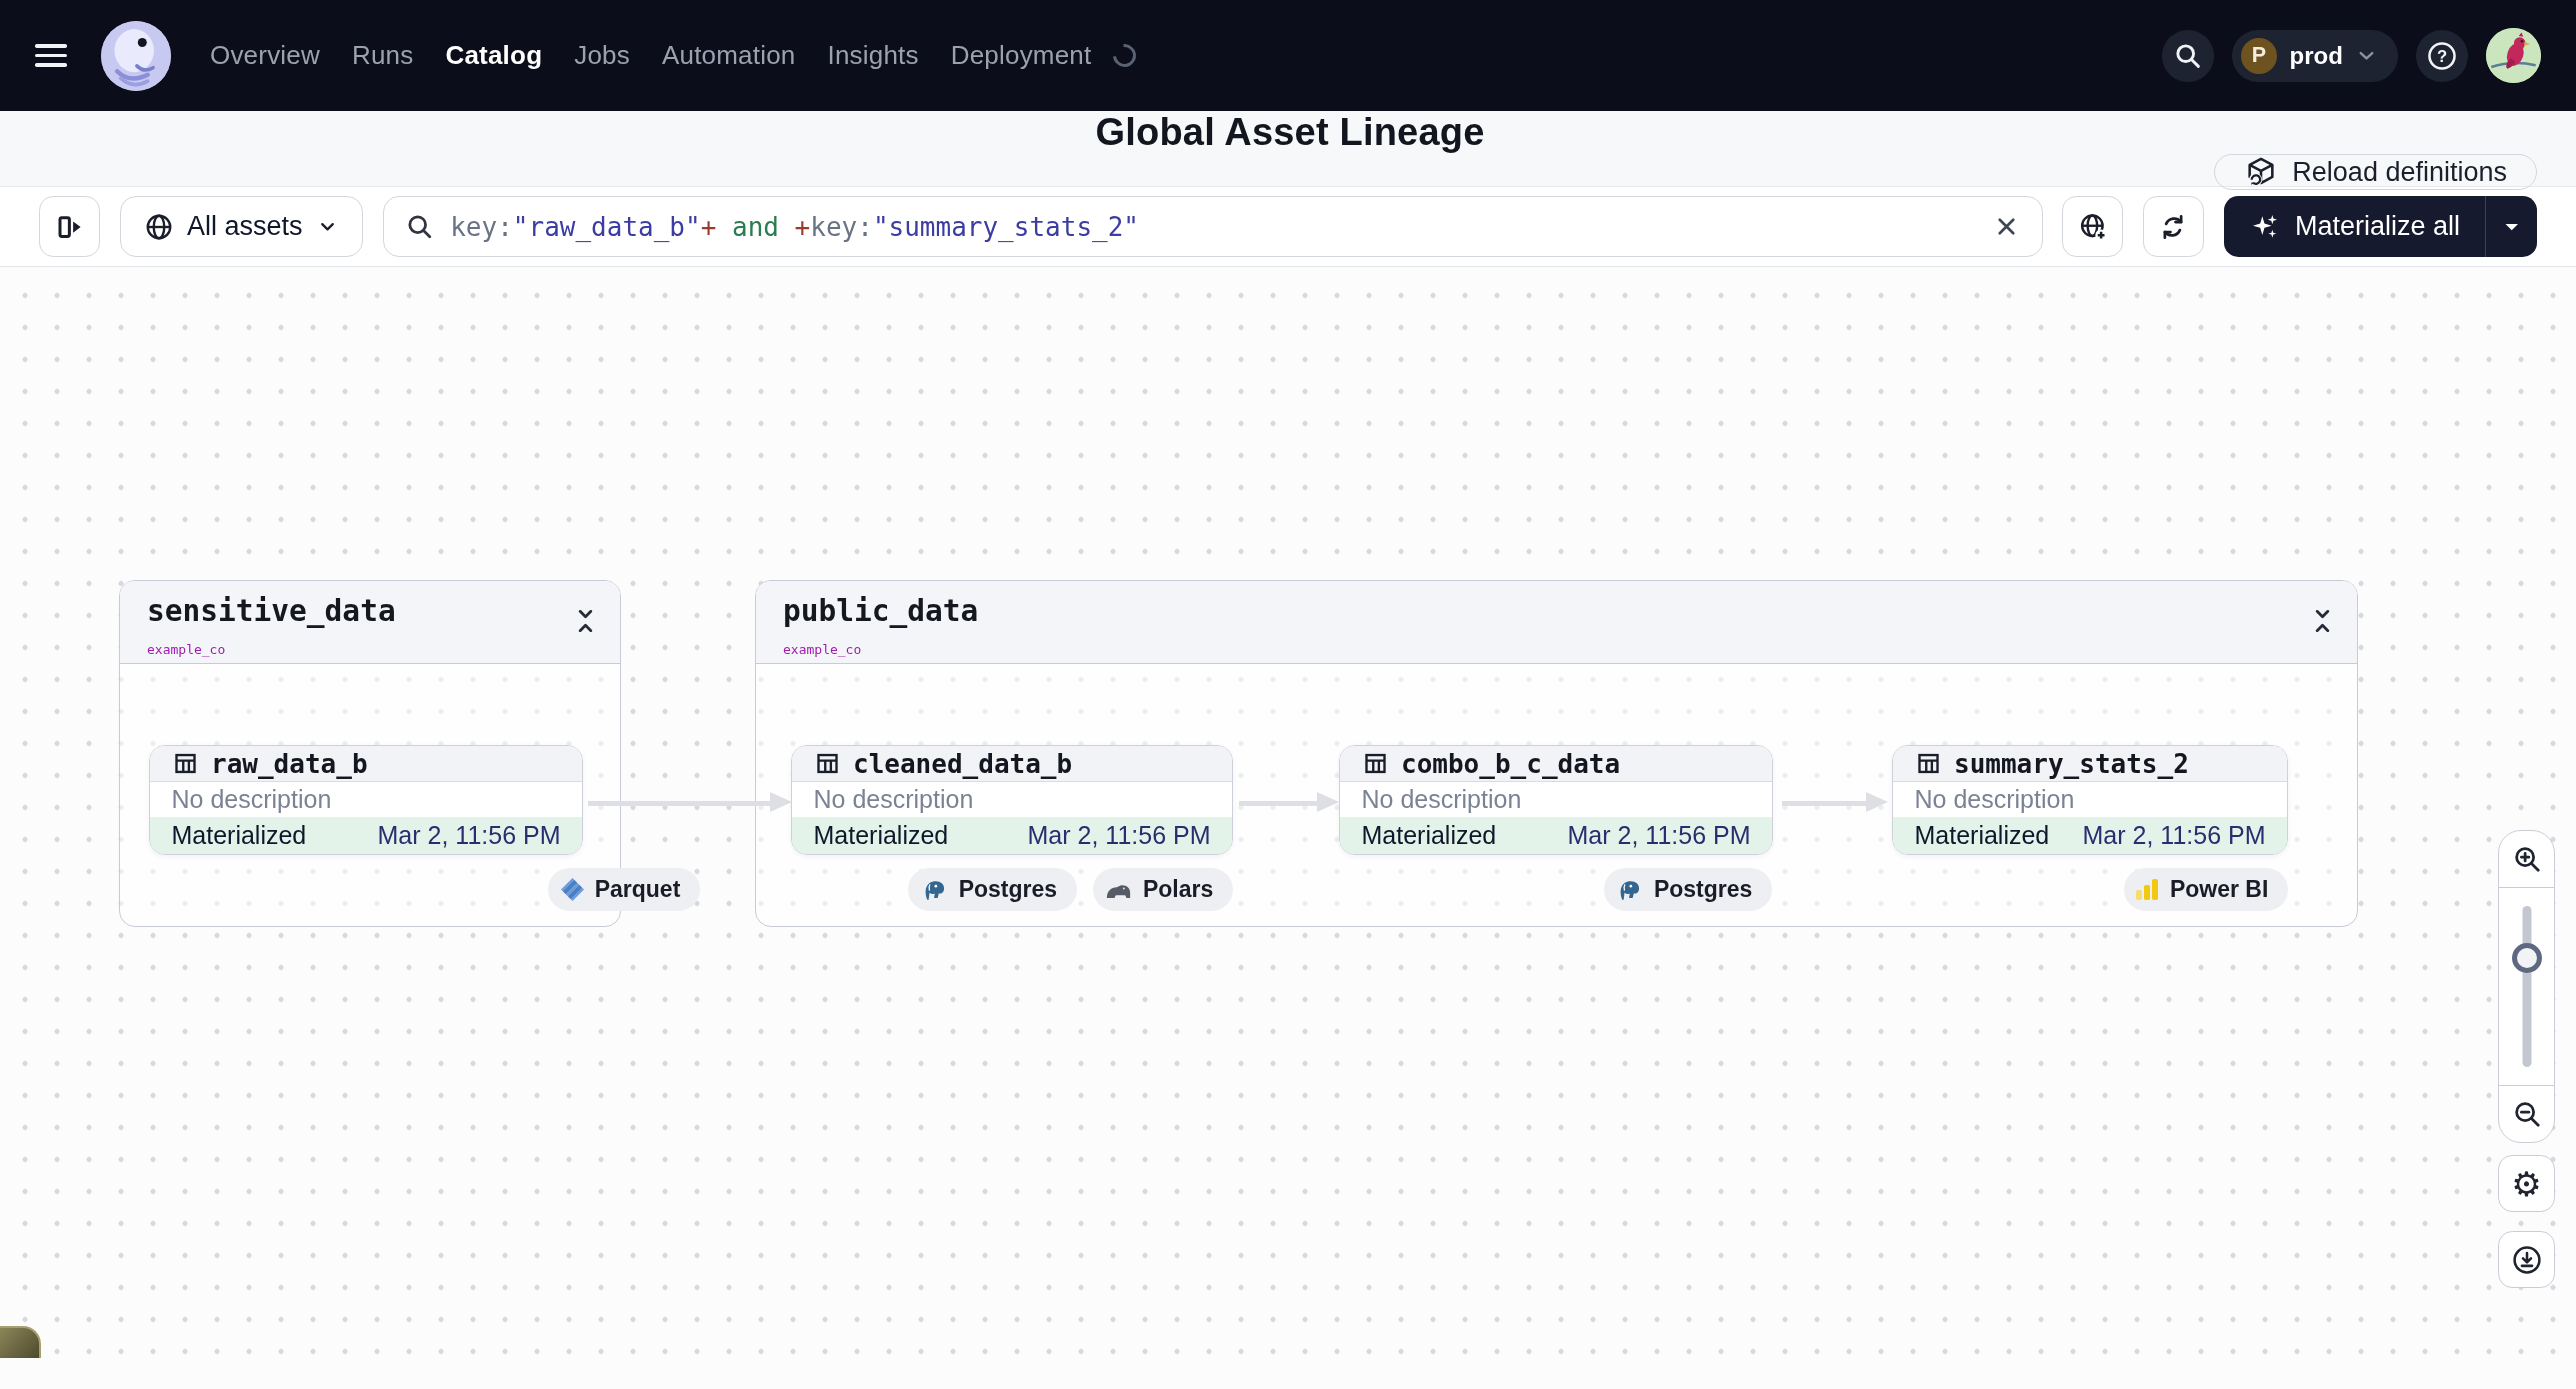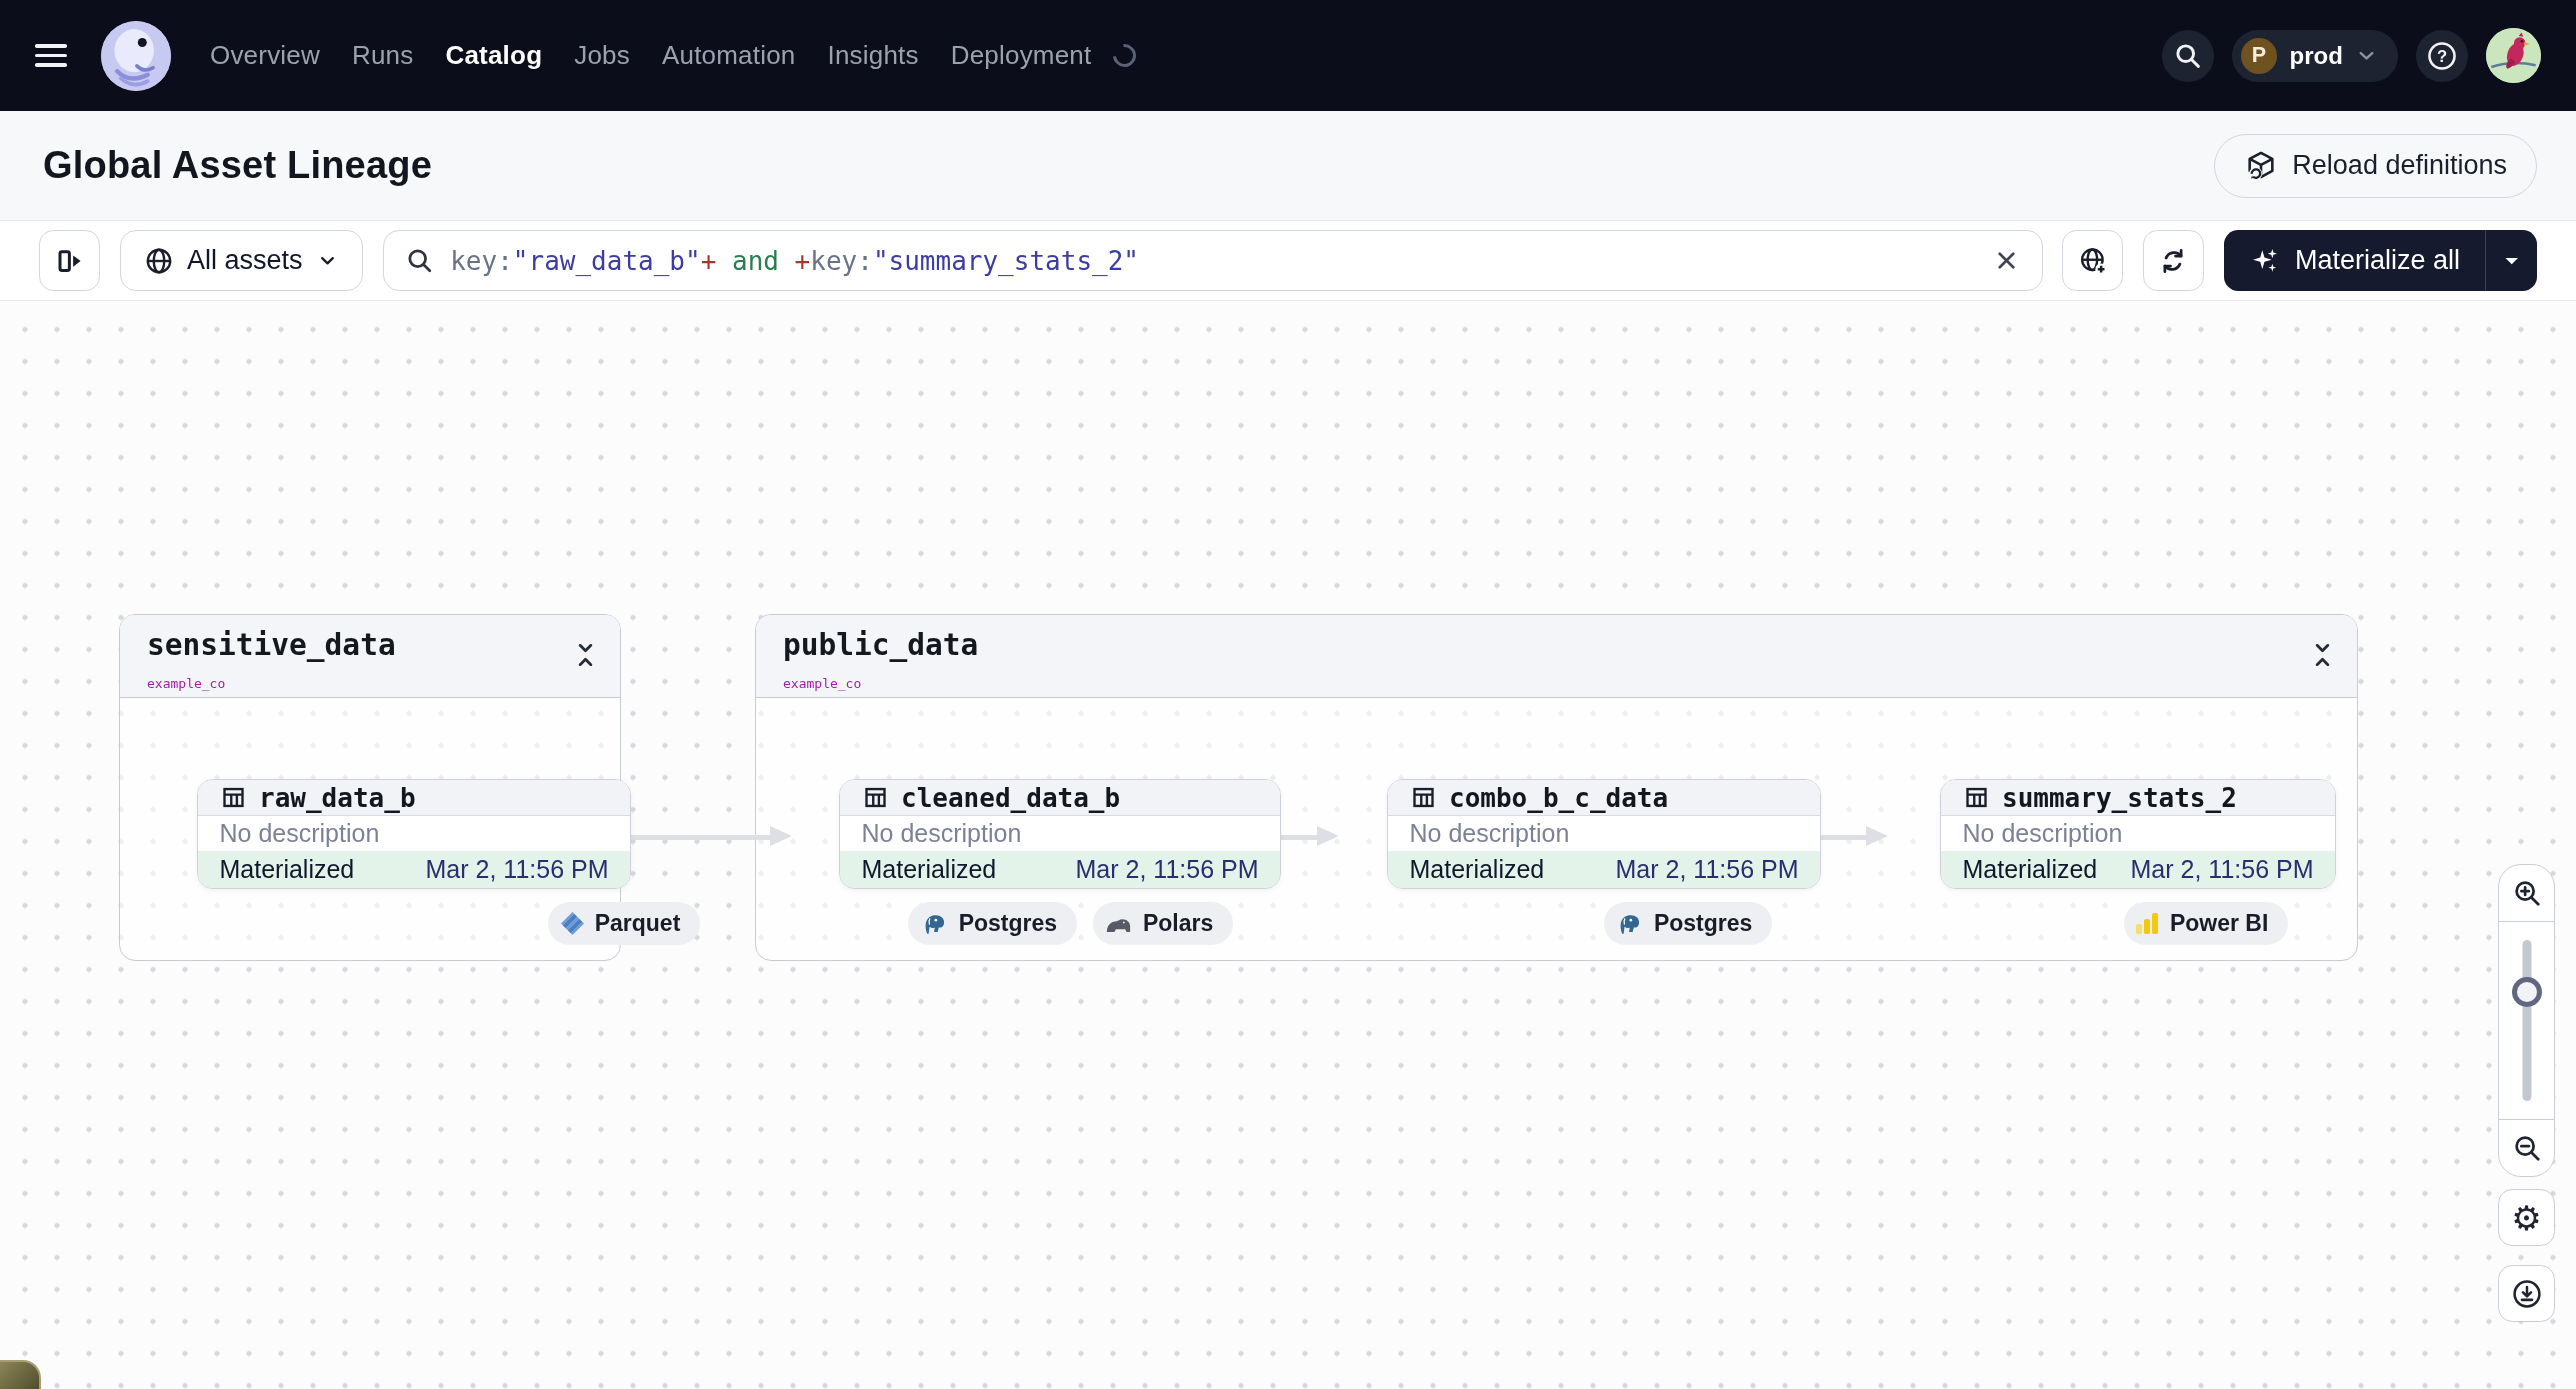--- a/index.html
+++ b/index.html
@@ -17,21 +17,21 @@
   .navlink.active { color:#FFFFFF; font-weight:700; }
   .spinner { width:23px; height:23px; border-radius:50%; border:3.6px solid #5A6173; border-left-color:transparent; margin-left:21.5px; transform:rotate(40deg); }
   .nav-right { margin-left:auto; display:flex; align-items:center; gap:18px; }
   .icon-circle { width:52px; height:52px; border-radius:50%; background:#1E2331; border:none; display:flex; align-items:center; justify-content:center; cursor:pointer; }
   .env-pill { height:52px; border-radius:26px; background:#1E2331; border:none; display:flex; align-items:center; gap:12.5px; padding:0 19.7px 0 9px; cursor:pointer; }
   .p-avatar { width:36px; height:36px; border-radius:50%; background:#6E5320; color:#F4EDDD; font-size:21.5px; font-weight:700; display:flex; align-items:center; justify-content:center; }
   .env-label { color:#FFFFFF; font-size:24px; font-weight:600; }
   .avatar { width:55px; height:55px; border-radius:50%; overflow:hidden; background:#CBE6BE; position:relative; cursor:pointer; flex:0 0 auto; }
 
   
-  .pagehead { height:110px; background:#F7F8FA; border-bottom:1.8px solid #E7E9ED; display:flex; align-items:center; padding:0 39px 0 43px; }
+  .pagehead { height:76px; background:#F7F8FA; border-bottom:1.8px solid #E7E9ED; display:flex; align-items:center; padding:0 39px 0 43px;flex-direction:column; }
   .pagehead h1 { font-size:38px; font-weight:700; color:#13161F; letter-spacing:0.2px; }
   .reload-btn { margin-left:auto; height:64px; border-radius:32px; border:1.8px solid #D2D6DD; background:transparent; display:flex; align-items:center; gap:14.3px; padding:0 29px; font-size:27px; color:#1B1F2B; cursor:pointer; font-family:inherit; }
 
   
   .toolbar { height:80px; background:#FFFFFF; border-bottom:1.8px solid #E3E5E9; display:flex; align-items:center; padding:0 39px; gap:19.7px; }
   .sq-btn { width:61px; height:61px; border-radius:14.3px; border:1.8px solid #D2D6DD; background:#fff; display:flex; align-items:center; justify-content:center; cursor:pointer; flex:0 0 auto; }
   .pill-btn { height:61px; border-radius:16px; border:1.8px solid #D2D6DD; background:#fff; display:flex; align-items:center; gap:13.4px; padding:0 23px; font-size:27px; font-weight:500; color:#0f172a; cursor:pointer; font-family:inherit; flex:0 0 auto; }
   .searchbox { flex:1 1 auto; height:61px; border-radius:16px; border:1.8px solid #D2D6DD; background:#fff; display:flex; align-items:center; gap:16px; padding:0 21.5px; }
   .q { font-family:"DejaVu Sans Mono", monospace; font-size:26px; white-space:pre; }
   .qk { color:#6A7385; } .qs { color:#3C3CA3; } .qp { color:#9E3A2D; } .qb { color:#2A7D4F; }
@@ -51,21 +51,21 @@
   .group-head { height:83px; background:#F4F5F8; border-bottom:1.8px solid #C7CBD5; border-radius:14.3px 14.3px 0 0; padding:12.5px 23px 0 27px; position:relative; }
   .gtitle { font-family:"DejaVu Sans Mono", monospace; font-weight:700; font-size:29.5px; color:#15181F; }
   .gsub { font-family:"DejaVu Sans Mono", monospace; font-size:13px; color:#a21caf; margin-top:14px; }
   .collapse { position:absolute; right:21.5px; top:25px; cursor:pointer; }
 
   .edge { position:absolute; height:4.5px; background:#DDDFE4; top:534px; }
   #e1 { left:588px; width:182px; } #e2 { left:1239px; width:79px; } #e3 { left:1782px; width:84px; }
   .ehead { position:absolute; top:525px; width:0; height:0; border-top:10.7px solid transparent; border-bottom:10.7px solid transparent; border-left:22.3px solid #DDDFE4; }
   #h1 { left:770px; } #h2 { left:1317px; } #h3 { left:1866px; }
 
-  .node { position:absolute; top:478px; border:1.8px solid #CDD1DA; border-radius:16px; background:#fff; box-shadow:0 1.8px 5.4px rgba(20,24,40,.05); cursor:pointer;margin-left:48px; }
+  .node { position:absolute; top:478px; border:1.8px solid #CDD1DA; border-radius:16px; background:#fff; box-shadow:0 1.8px 5.4px rgba(20,24,40,.05); cursor:pointer; }
   #n1 { left:149px; width:434px; } #n2 { left:791px; width:442px; }
   #n3 { left:1339px; width:434px; } #n4 { left:1892px; width:396px; }
   .n-head { height:36px; background:#F2F3F6; border-bottom:1.8px solid #D8DBE2; border-radius:14.3px 14.3px 0 0; display:flex; align-items:center; gap:12.5px; padding:0 21.5px; }
   .n-name { font-family:"DejaVu Sans Mono", monospace; font-weight:700; font-size:26px; color:#14171F; }
   .n-desc { height:35px; display:flex; align-items:center; padding:0 21.5px; font-size:25px; color:#7A8294; }
   .n-status { height:37px; background:#E3F3E9; border-radius:0 0 14.3px 14.3px; display:flex; align-items:center; justify-content:space-between; padding:0 21.5px; }
   .n-mat { font-size:25px; color:#0f172a; }
   .n-ts { font-size:25px; color:#2B2E6E; }
 
   .tagrow { position:absolute; top:601px; display:flex; gap:16px; }

